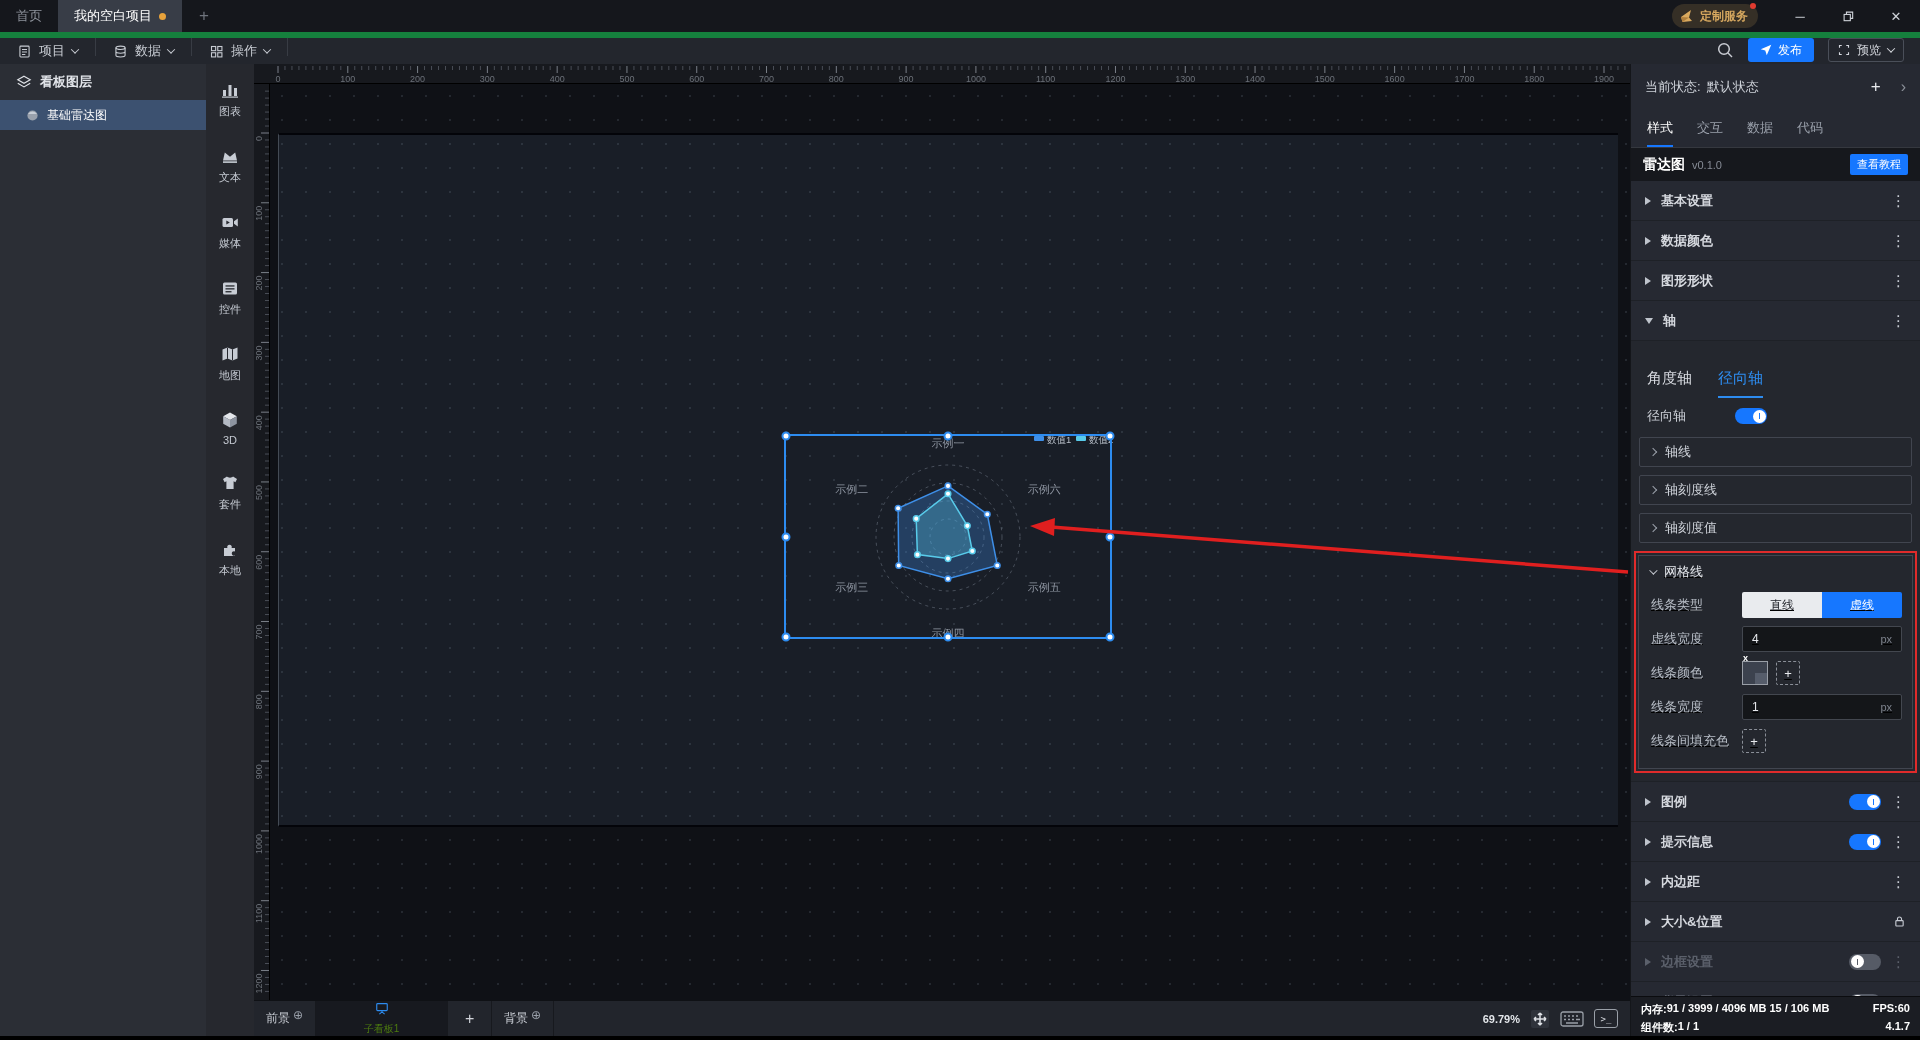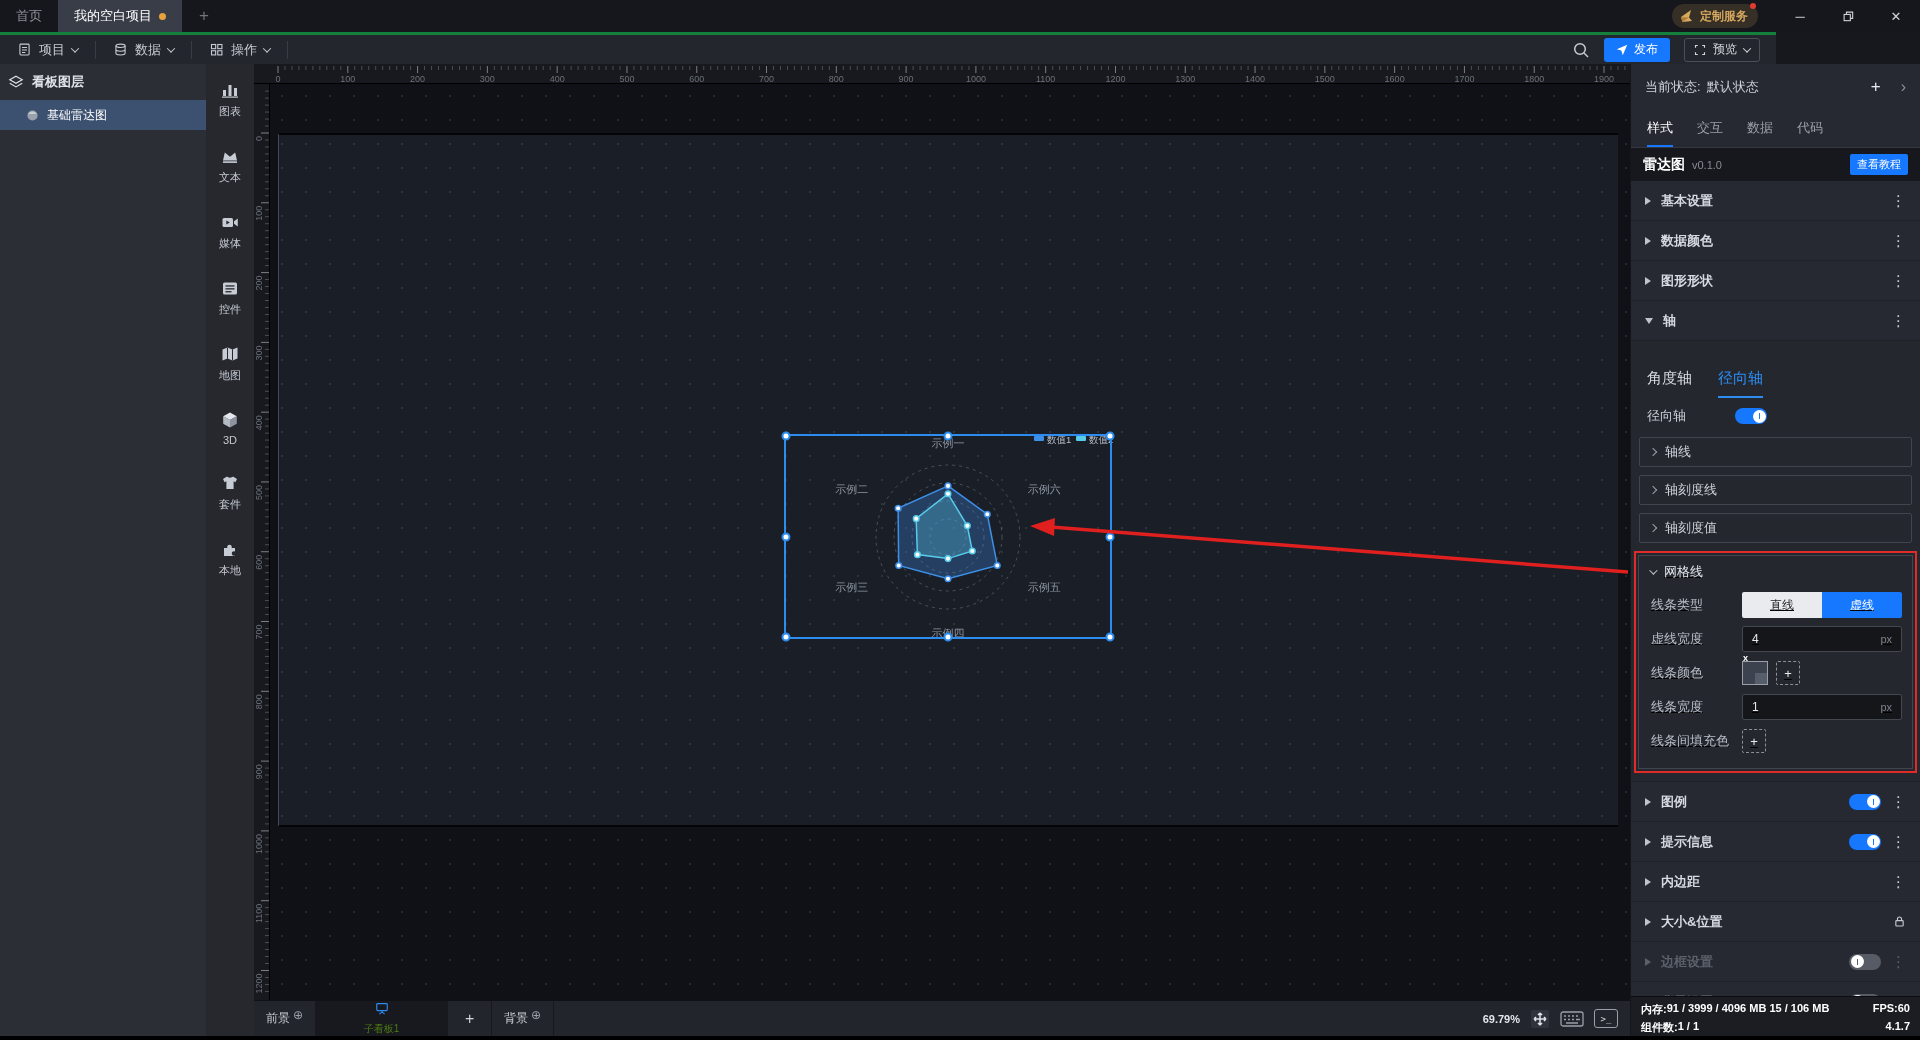--- a/index.html
+++ b/index.html
@@ -13,31 +13,31 @@
   .tb-tab.active { background:#383d47; color:#fff; }
   .tb-dot { width:7px; height:7px; border-radius:50%; background:#e7a23b; }
   .tb-plus { width:44px; display:flex; align-items:center; justify-content:center; color:#6f747d; font-size:17px; }
   .tb-right { margin-left:auto; display:flex; align-items:center; }
   .service-badge { position:relative; height:24px; margin-right:18px; background:#352f26; border-radius:12px; display:flex; align-items:center; gap:6px; padding:0 10px 0 6px; }
   .service-badge .txt { color:#d5a75f; font-size:12px; font-weight:bold; }
   .reddot { position:absolute; top:-1px; right:2px; width:6px; height:6px; border-radius:50%; background:#e03b30; }
   .winbtn { width:48px; height:32px; display:flex; align-items:center; justify-content:center; color:#cfd3d9; font-size:13px; }
 
   
-  .toolbar { position:absolute; left:0; top:32px; width:1776px; height:32px; background:#23262d; display:flex; align-items:center; border-top:3px solid #15803d; }
+  .toolbar { position:absolute; left:0; top:32px; width:1920px; height:32px; background:#23262d; display:flex; align-items:flex-start; border-top:6px solid #15803d; }
   .tbar-item { display:flex; align-items:center; gap:7px; padding:0 17px; color:#c8ccd3; font-size:13px; height:100%; }
   .tbar-sep { width:1px; height:18px; background:#383c44; }
   .chev { width:6px; height:6px; border-right:1.5px solid currentColor; border-bottom:1.5px solid currentColor; transform:rotate(45deg) translate(-1px,-1px); }
   .tbar-right { margin-left:auto; display:flex; align-items:center; gap:14px; padding-right:16px; }
   .btn-publish { height:24px; background:#1677ff; border-radius:3px; color:#fff; font-size:12px; display:flex; align-items:center; gap:6px; padding:0 12px; }
   .btn-preview { height:24px; border:1px solid #4a4f59; border-radius:3px; color:#d6d9df; font-size:12px; display:flex; align-items:center; gap:7px; padding:0 9px; }
 
   
   .layers { position:absolute; left:0; top:64px; width:206px; height:976px; background:#2b2e35; }
-  .layers-head { height:36px; display:flex; align-items:center; gap:8px; padding-left:8px; color:#e0e3e8; font-size:13px; font-weight:bold;text-align:right; }
+  .layers-head { height:36px; display:flex; align-items:center; gap:8px; padding-left:16px; color:#e0e3e8; font-size:13px; font-weight:bold;text-align:right; }
   .layer-item { height:30px; display:flex; align-items:center; gap:8px; padding-left:26px; color:#fff; font-size:12px; }
   .layer-item.selected { background:#3c5170; }
 
   
   .rail { position:absolute; left:206px; top:64px; width:48px; height:976px; background:#26282e; display:flex; flex-direction:column; align-items:center; padding-top:8px; }
   .rail-item { width:100%; display:flex; flex-direction:column; align-items:center; gap:4px; padding:8px 0; margin-bottom:11px; color:#c4c9d1; font-size:11px; }
 
   
   .canvas { position:absolute; left:254px; top:64px; width:1376px; height:976px; background:#0f1116; overflow:hidden; }
   .hruler { position:absolute; left:0; top:0; width:1376px; height:20px; background:#17191e; border-bottom:1px solid #000; z-index:8; }

